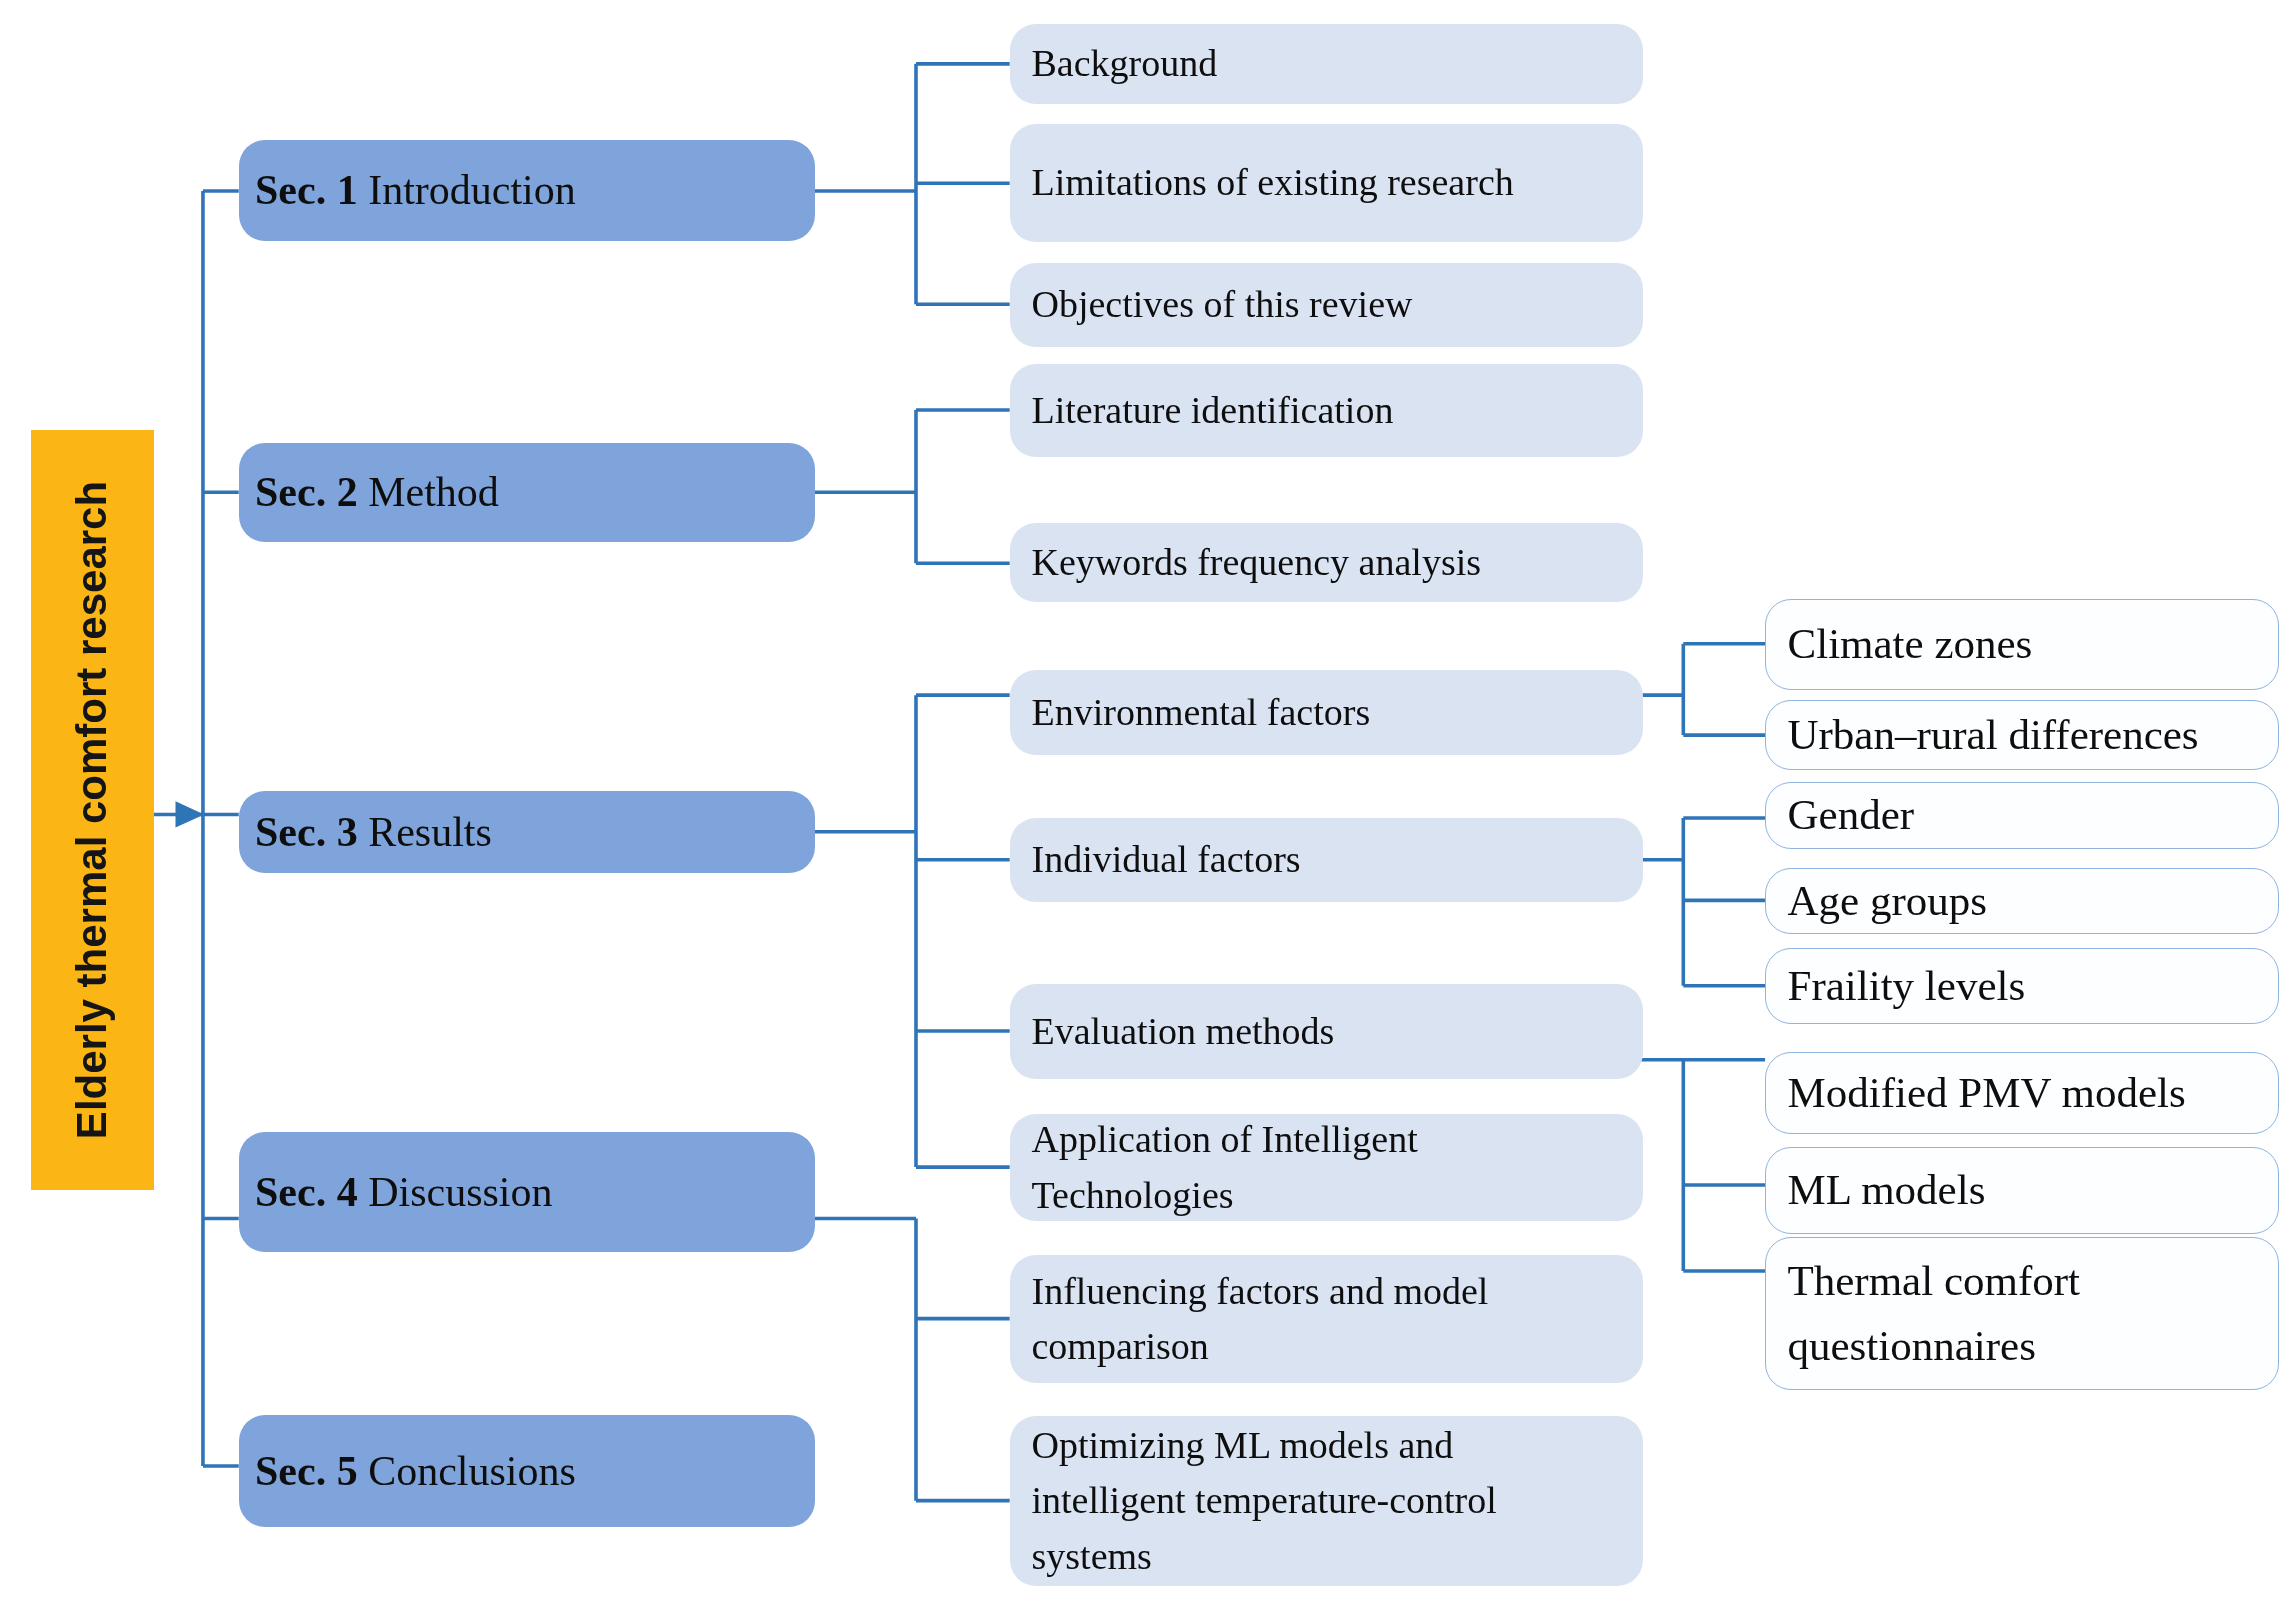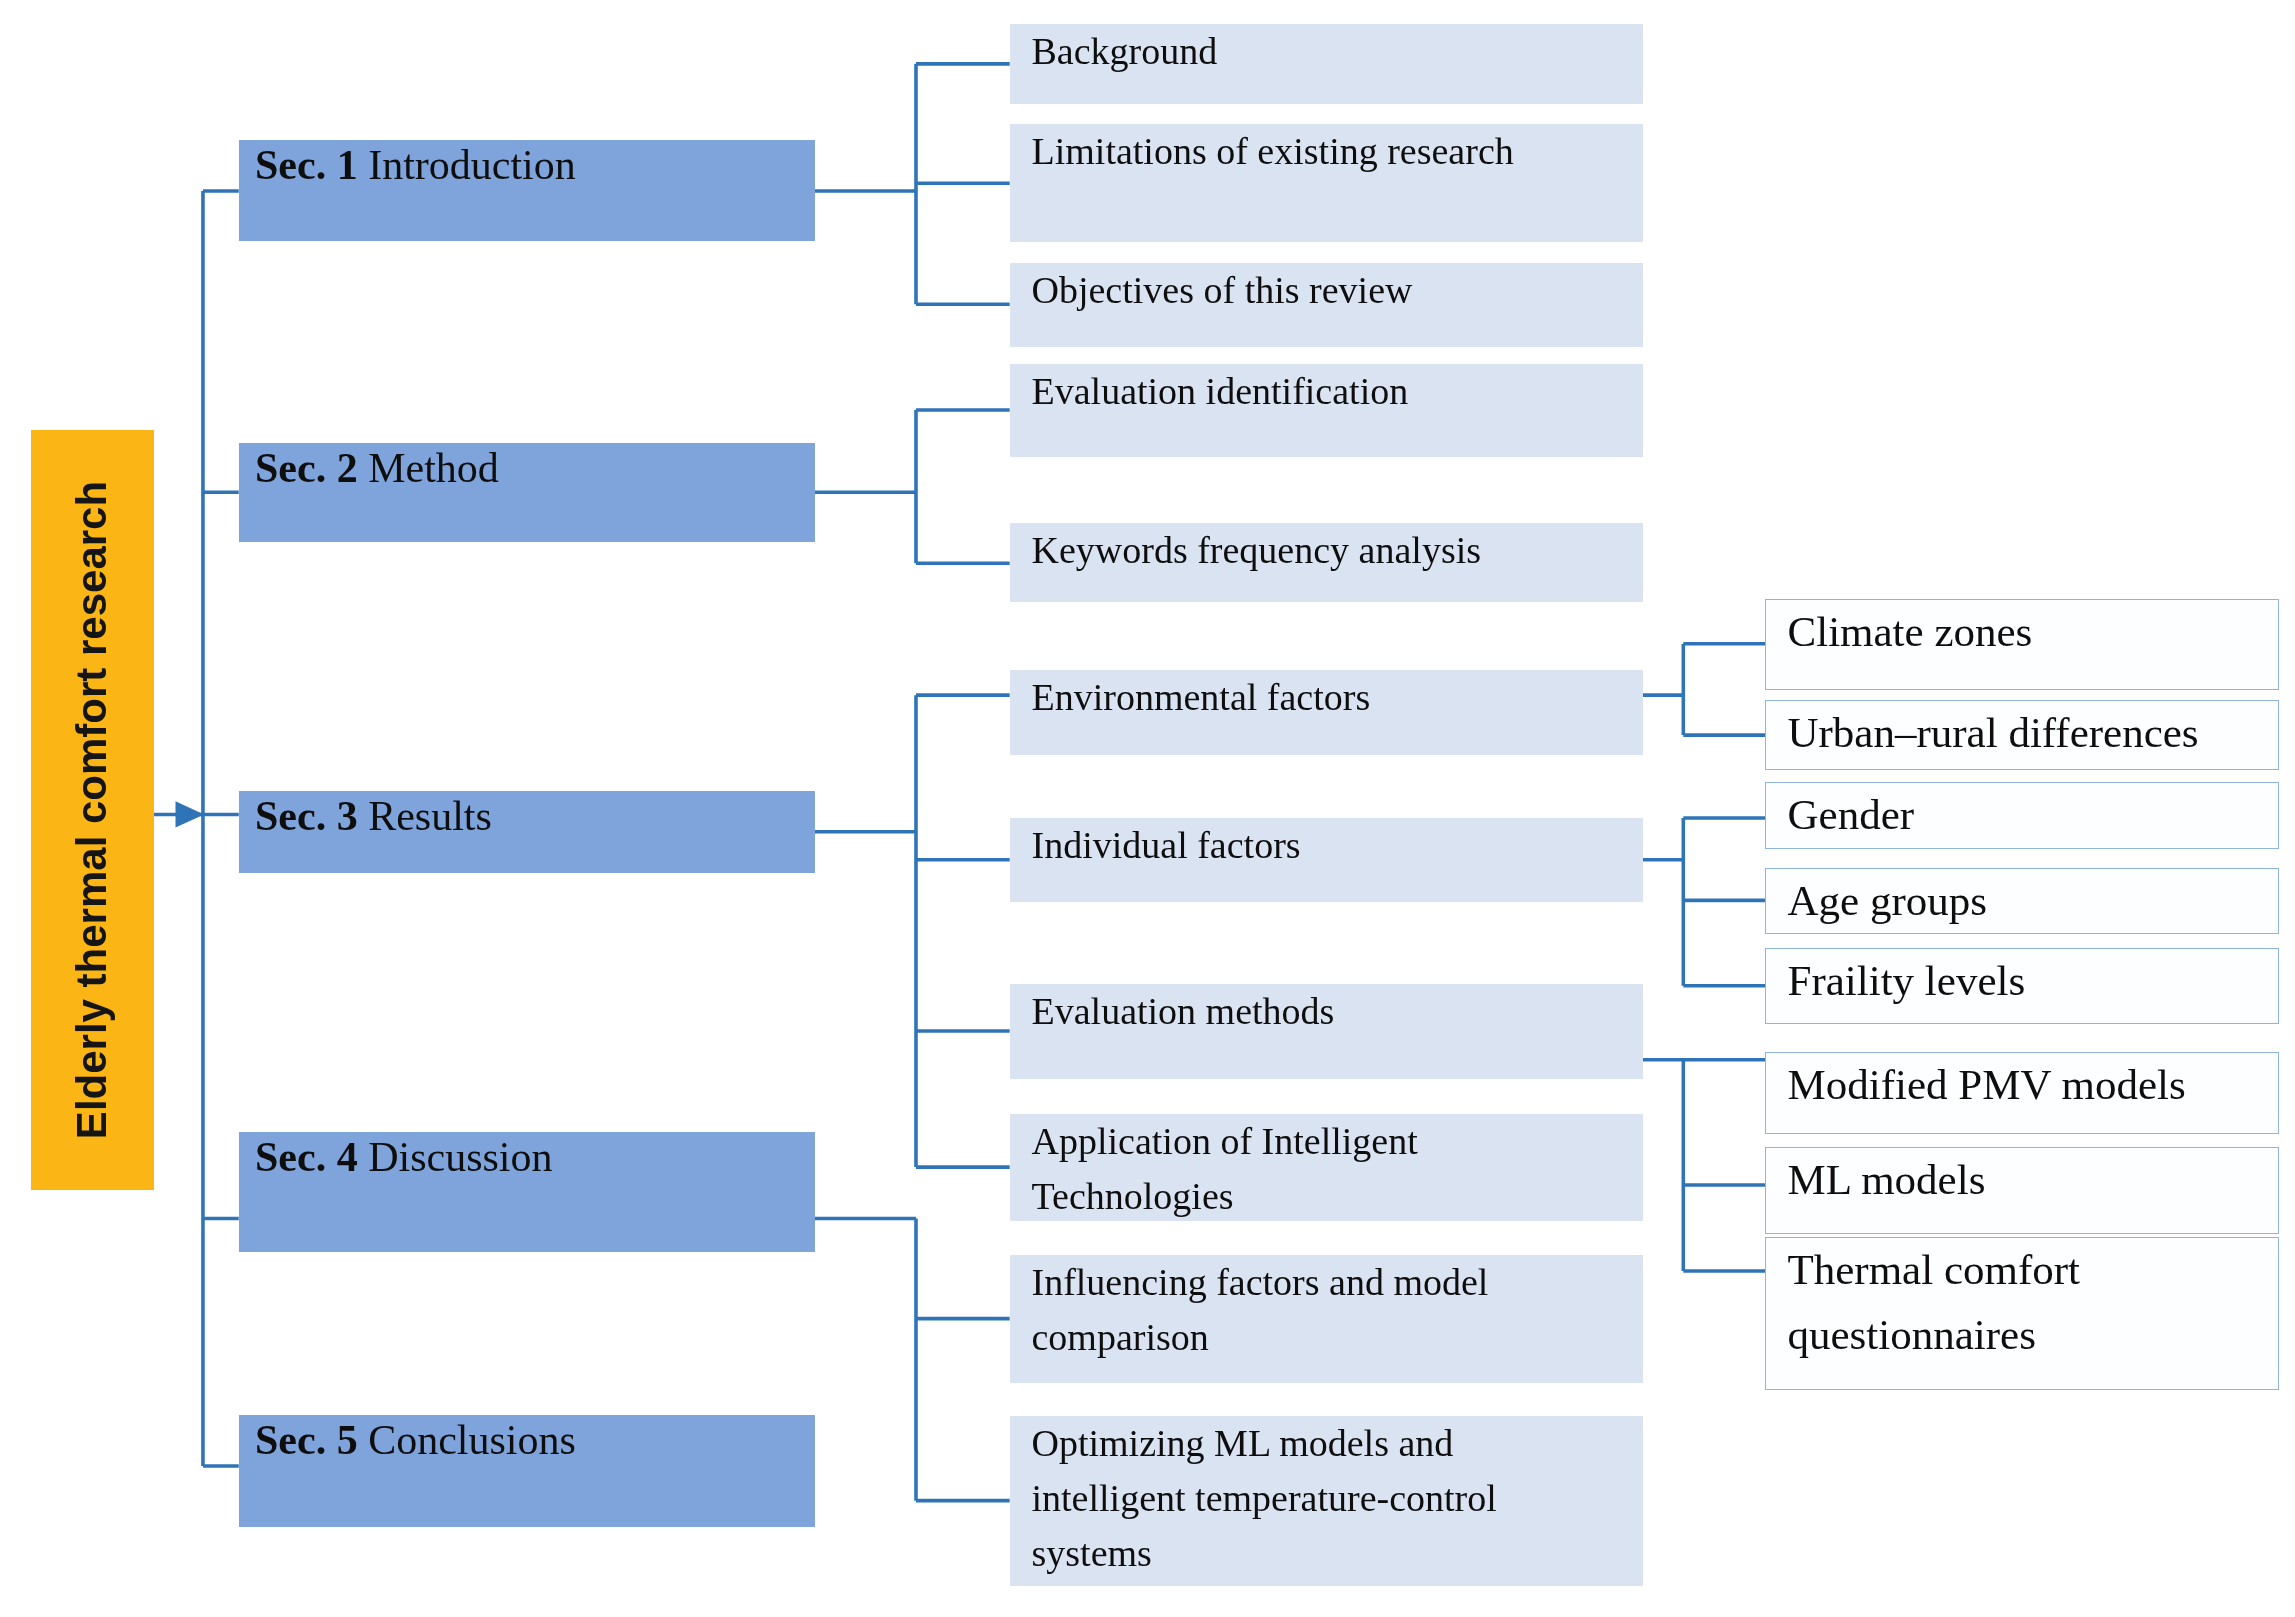--- a/index.html
+++ b/index.html
@@ -6,21 +6,21 @@
   .canvas {
     position: relative;
     width: 2295px;
     height: 1617px;
     background: #ffffff;
     font-family: "Liberation Serif", serif;
     color: #0e0e0e;
     overflow: hidden;
   }
   .connectors { position: absolute; left: 0; top: 0; }
-  .box { position: absolute; display: flex; box-sizing: border-box; }
+  .box { position: absolute; display: flex; align-items: center; box-sizing: border-box; border-radius: 26px; }
 
   .root-box {
     position: absolute; left: 31px; top: 430px; width: 123px; height: 760px;
     background: var(--color-root_fill, #FBB615);
     display: flex; align-items: center; justify-content: center;
   }
   .root-label {
     transform: rotate(-90deg); white-space: nowrap;
     font-family: "Liberation Sans", sans-serif; font-weight: 700;
     font-size: 42px; color: #151515; letter-spacing: 0px;
@@ -124,21 +124,21 @@
   <div class="box l2" style="top:24px;height:80px">
     <span>Background</span>
   </div>
   <div class="box l2" style="top:124px;height:118px">
     <span>Limitations of existing research</span>
   </div>
   <div class="box l2" style="top:263px;height:84px">
     <span>Objectives of this review</span>
   </div>
   <div class="box l2" style="top:364px;height:93px">
-    <span>Evaluation identification</span>
+    <span>Literature identification</span>
   </div>
   <div class="box l2" style="top:523px;height:79px">
     <span>Keywords frequency analysis</span>
   </div>
   <div class="box l2" style="top:670px;height:85px">
     <span>Environmental factors</span>
   </div>
   <div class="box l2" style="top:818px;height:84px">
     <span>Individual factors</span>
   </div>

